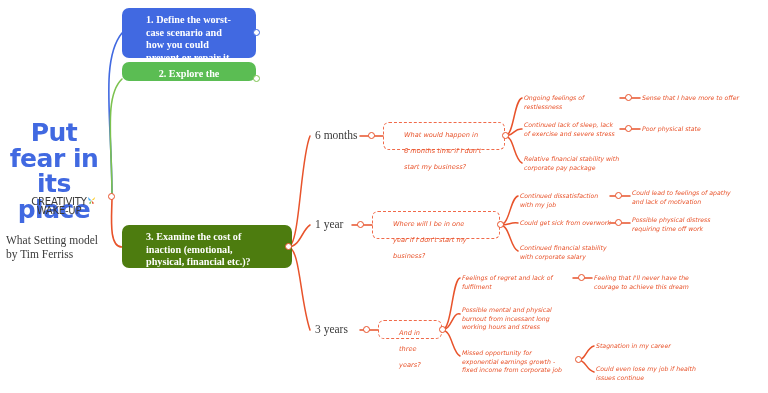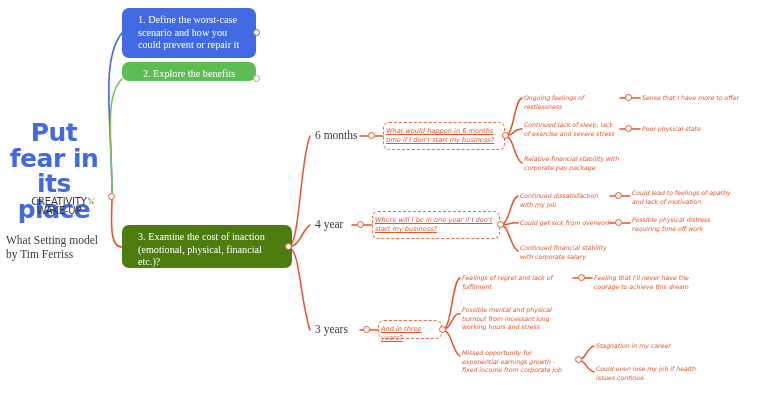--- a/index.html
+++ b/index.html
@@ -15,36 +15,36 @@
     color:#4169E1;letter-spacing:-0.5px;margin-top:8px;}
   .logo{position:absolute;left:20px;top:198px;width:78px;height:20px;}
   .logo-text{font-family:"DejaVu Sans", sans-serif;font-weight:normal;font-size:10px;
     line-height:8.5px;color:#3a3a3a;letter-spacing:-0.2px;text-align:center;}
   .bfly{position:absolute;right:2px;top:-2px;width:9px;height:9px;}
   .sub-caption{position:absolute;left:6px;top:233px;width:120px;
     font-family:"Liberation Serif", serif;font-size:11.5px;line-height:14px;color:#3b3b3b;}
 
   
   .mnode{position:absolute;border-radius:7px;color:#ffffff;
-    font-family:"Liberation Serif", serif;font-weight:normal;font-size:10.2px;line-height:12.6px;
-    padding:6px 16px;box-sizing:border-box;}
+    font-family:"Liberation Serif", serif;font-weight:bold;font-size:10.2px;line-height:12.6px;
+    padding:6px 24px;box-sizing:border-box;}
   #mnode-1{left:122px;top:8px;width:134px;height:50px;background:#4169E1;}
   #mnode-2{left:122px;top:62px;width:134px;height:19px;background:#5BBD53;text-align:center;}
   #mnode-3{left:122px;top:225px;width:170px;height:43px;background:#4d7c0f;
            font-size:10.2px;}
 
   
   .tlabel{position:absolute;font-family:"Liberation Serif", serif;font-size:11.5px;
     color:#3b3b3b;white-space:nowrap;}
 
   
   .qbox{position:absolute;border:1px dashed #F06A4A;border-radius:6px;
-    padding:4px 2px;box-sizing:border-box;
+    padding:4px 20px;box-sizing:border-box;
     font-family:"DejaVu Sans", sans-serif;font-style:italic;font-size:6.6px;
-    line-height:9px;color:#E8532B;text-decoration:underline;}
+    line-height:16px;color:#E8532B;}
 
   
   .leaf{position:absolute;font-family:"DejaVu Sans", sans-serif;font-style:italic;
     font-size:6.2px;line-height:8.6px;color:#E8532B;}
 
   
   .ring{position:absolute;width:7px;height:7px;border-radius:50%;
     border:1.6px solid #E8532B;background:#ffffff;box-sizing:border-box;}
   .ring.blue{border-color:#4169E1;}
   .ring.green{border-color:#7CC24F;}
@@ -135,21 +135,21 @@
   <div class="leaf" style="left:524px;top:94px;width:94px;">Ongoing feelings of restlessness</div>
   <div class="ring" style="left:625px;top:94px;"></div>
   <div class="leaf" style="left:642px;top:94px;width:118px;">Sense that I have more to offer</div>
 
   <div class="leaf" style="left:524px;top:121px;width:96px;">Continued lack of sleep, lack of exercise and severe stress</div>
   <div class="ring" style="left:625px;top:125px;"></div>
   <div class="leaf" style="left:642px;top:125px;width:110px;">Poor physical state</div>
 
   <div class="leaf" style="left:524px;top:155px;width:96px;">Relative financial stability with corporate pay package</div>
 
-  <div class="tlabel" style="left:315px;top:218px;">4 year</div>
+  <div class="tlabel" style="left:315px;top:218px;">1 year</div>
   <div class="ring" style="left:357px;top:221px;"></div>
   <div class="qbox" style="left:372px;top:211px;width:128px;height:28px;">Where will I be in one year if I don't start my business?</div>
   <div class="ring" style="left:497px;top:221px;"></div>
 
   <div class="leaf" style="left:520px;top:192px;width:90px;">Continued dissatisfaction with my job</div>
   <div class="ring" style="left:615px;top:192px;"></div>
   <div class="leaf" style="left:632px;top:189px;width:112px;">Could lead to feelings of apathy and lack of motivation</div>
 
   <div class="leaf" style="left:520px;top:219px;width:92px;">Could get sick from overwork</div>
   <div class="ring" style="left:615px;top:219px;"></div>

